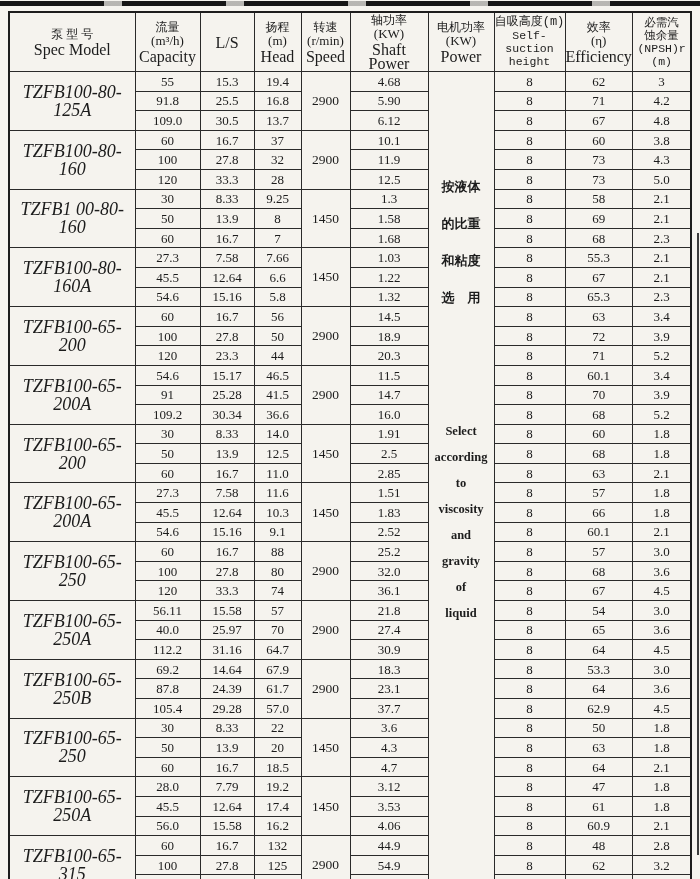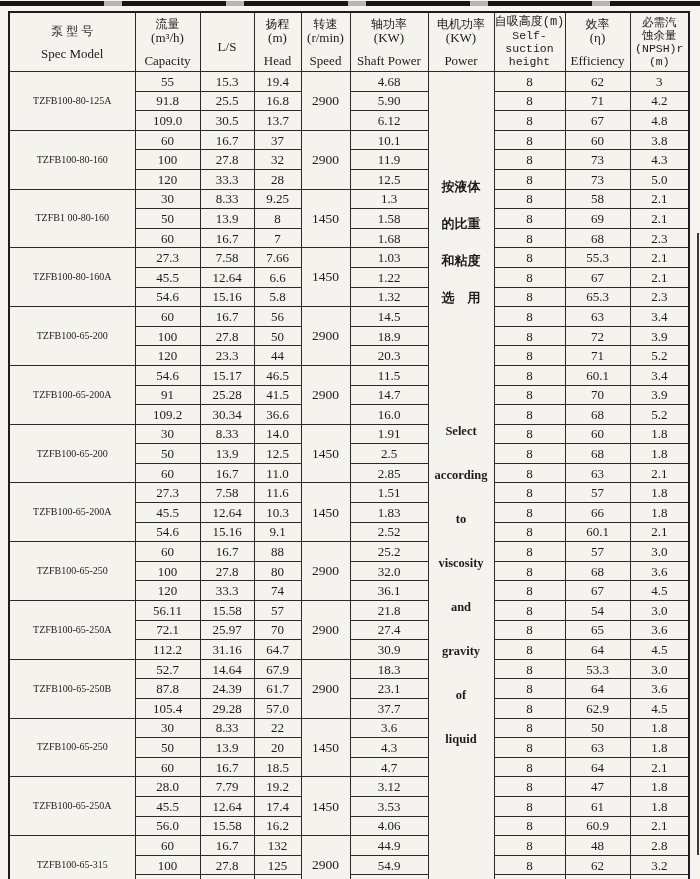--- a/index.html
+++ b/index.html
@@ -25,33 +25,33 @@
   th,td{
     border:1px solid #2a2a2a;
     text-align:center;vertical-align:middle;
     padding:0;color:#1c1c1c;
   }
   thead th{height:58px;font-weight:normal;}
   tbody td{height:18.6px;font-size:13px;line-height:1;}
   .hl{line-height:14px;}
   .hl.cn{font-size:12px;}
   .hl.unit{font-size:13px;}
-  .hl.en{font-size:13px;margin-top:9px;}
+  .hl.en{font-size:16px;margin-top:2px;}
   .hl.tight{line-height:12.5px;font-size:11.5px;margin-top:0;}
   th.small .hl{line-height:13px;font-family:Liberation Mono, monospace;}
-  td.model{font-size:10px;}
+  td.model{font-size:18px;font-style:italic;}
   td.speed{font-size:13.5px;}
   td.power-note{vertical-align:top;}
   .note-col{
     display:flex;flex-direction:column;align-items:center;
     padding-top:106px;font-size:13px;font-weight:bold;
   }
   .note-line{height:18px;line-height:18px;white-space:nowrap;}
   .note-line.cn{margin-bottom:19px;}
-  .note-line.en{margin-bottom:8px;font-size:12.5px;margin-top:18px;}
+  .note-line.en{margin-bottom:8px;font-size:12.5px;}
   .note-line.en.gap{margin-top:96px;}
   col.c-model{width:126px;}
   col.c-capacity{width:65px;}
   col.c-ls{width:54px;}
   col.c-head{width:47px;}
   col.c-speed{width:49px;}
   col.c-shaft{width:78px;}
   col.c-power{width:66px;}
   col.c-suction{width:71px;}
   col.c-eff{width:65px;}
@@ -411,40 +411,40 @@
         <td>56.11</td>
         <td>15.58</td>
         <td>57</td>
         <td class="speed" rowspan="3">2900</td>
         <td>21.8</td>
         <td>8</td>
         <td>54</td>
         <td>3.0</td>
       </tr>
       <tr>
-        <td>72.1</td>
+        <td>40.0</td>
         <td>25.97</td>
         <td>70</td>
         <td>27.4</td>
         <td>8</td>
         <td>65</td>
         <td>3.6</td>
       </tr>
       <tr>
         <td>112.2</td>
         <td>31.16</td>
         <td>64.7</td>
         <td>30.9</td>
         <td>8</td>
         <td>64</td>
         <td>4.5</td>
       </tr>
       <tr>
         <td class="model" rowspan="3">TZFB100-65-250B</td>
-        <td>52.7</td>
+        <td>69.2</td>
         <td>14.64</td>
         <td>67.9</td>
         <td class="speed" rowspan="3">2900</td>
         <td>18.3</td>
         <td>8</td>
         <td>53.3</td>
         <td>3.0</td>
       </tr>
       <tr>
         <td>87.8</td>

